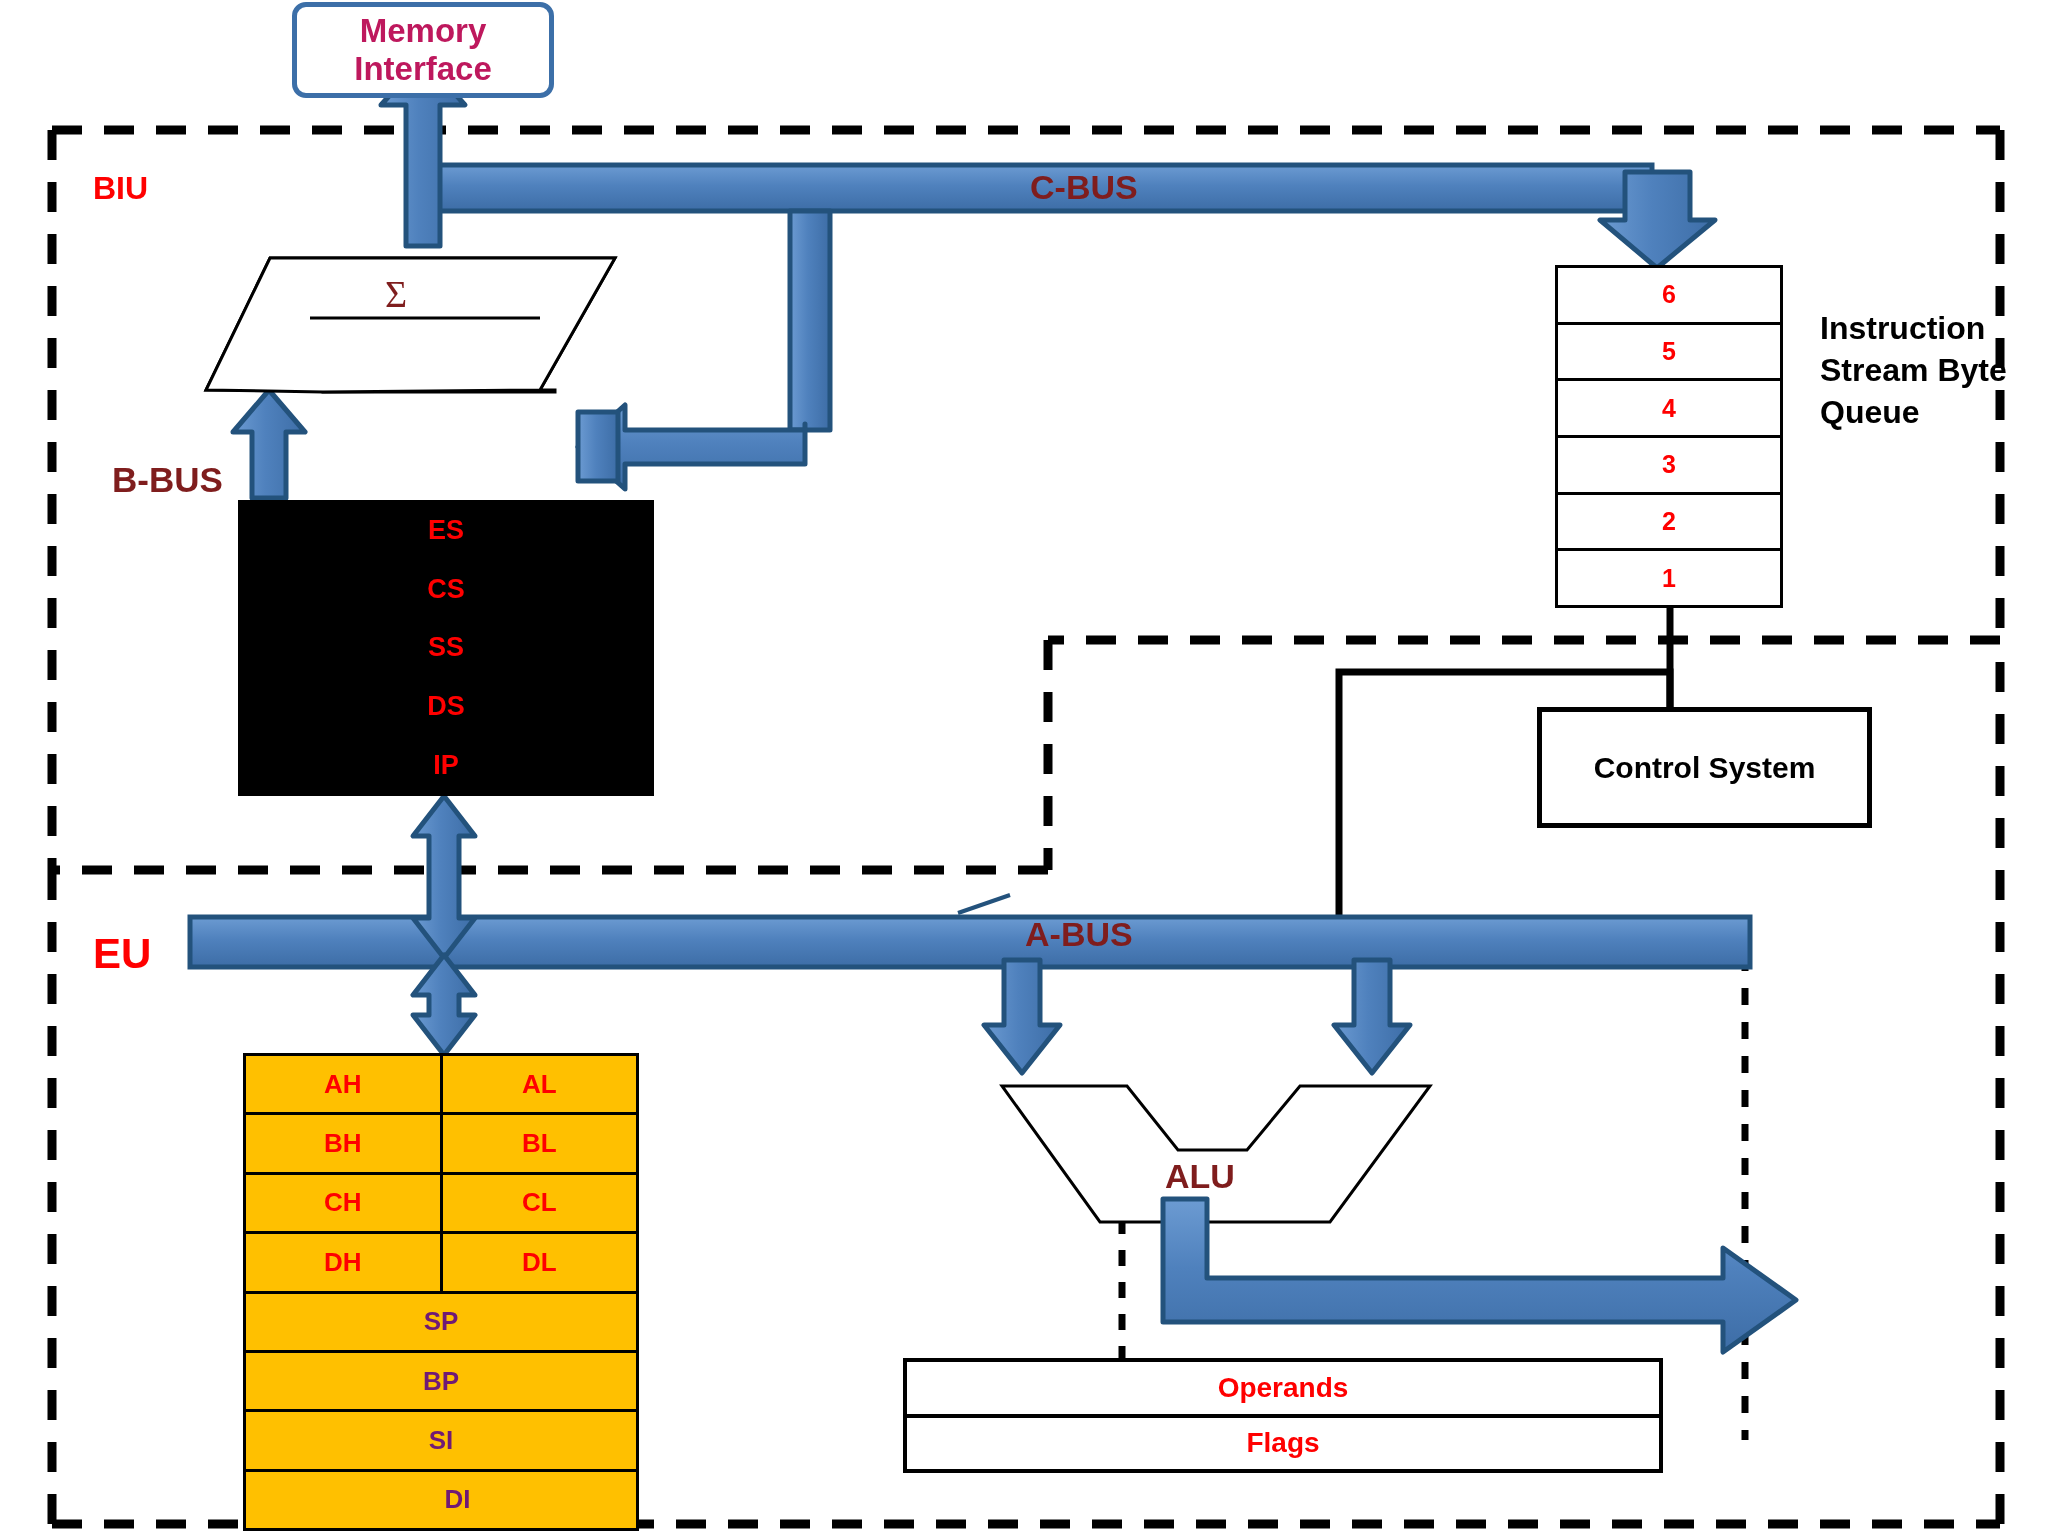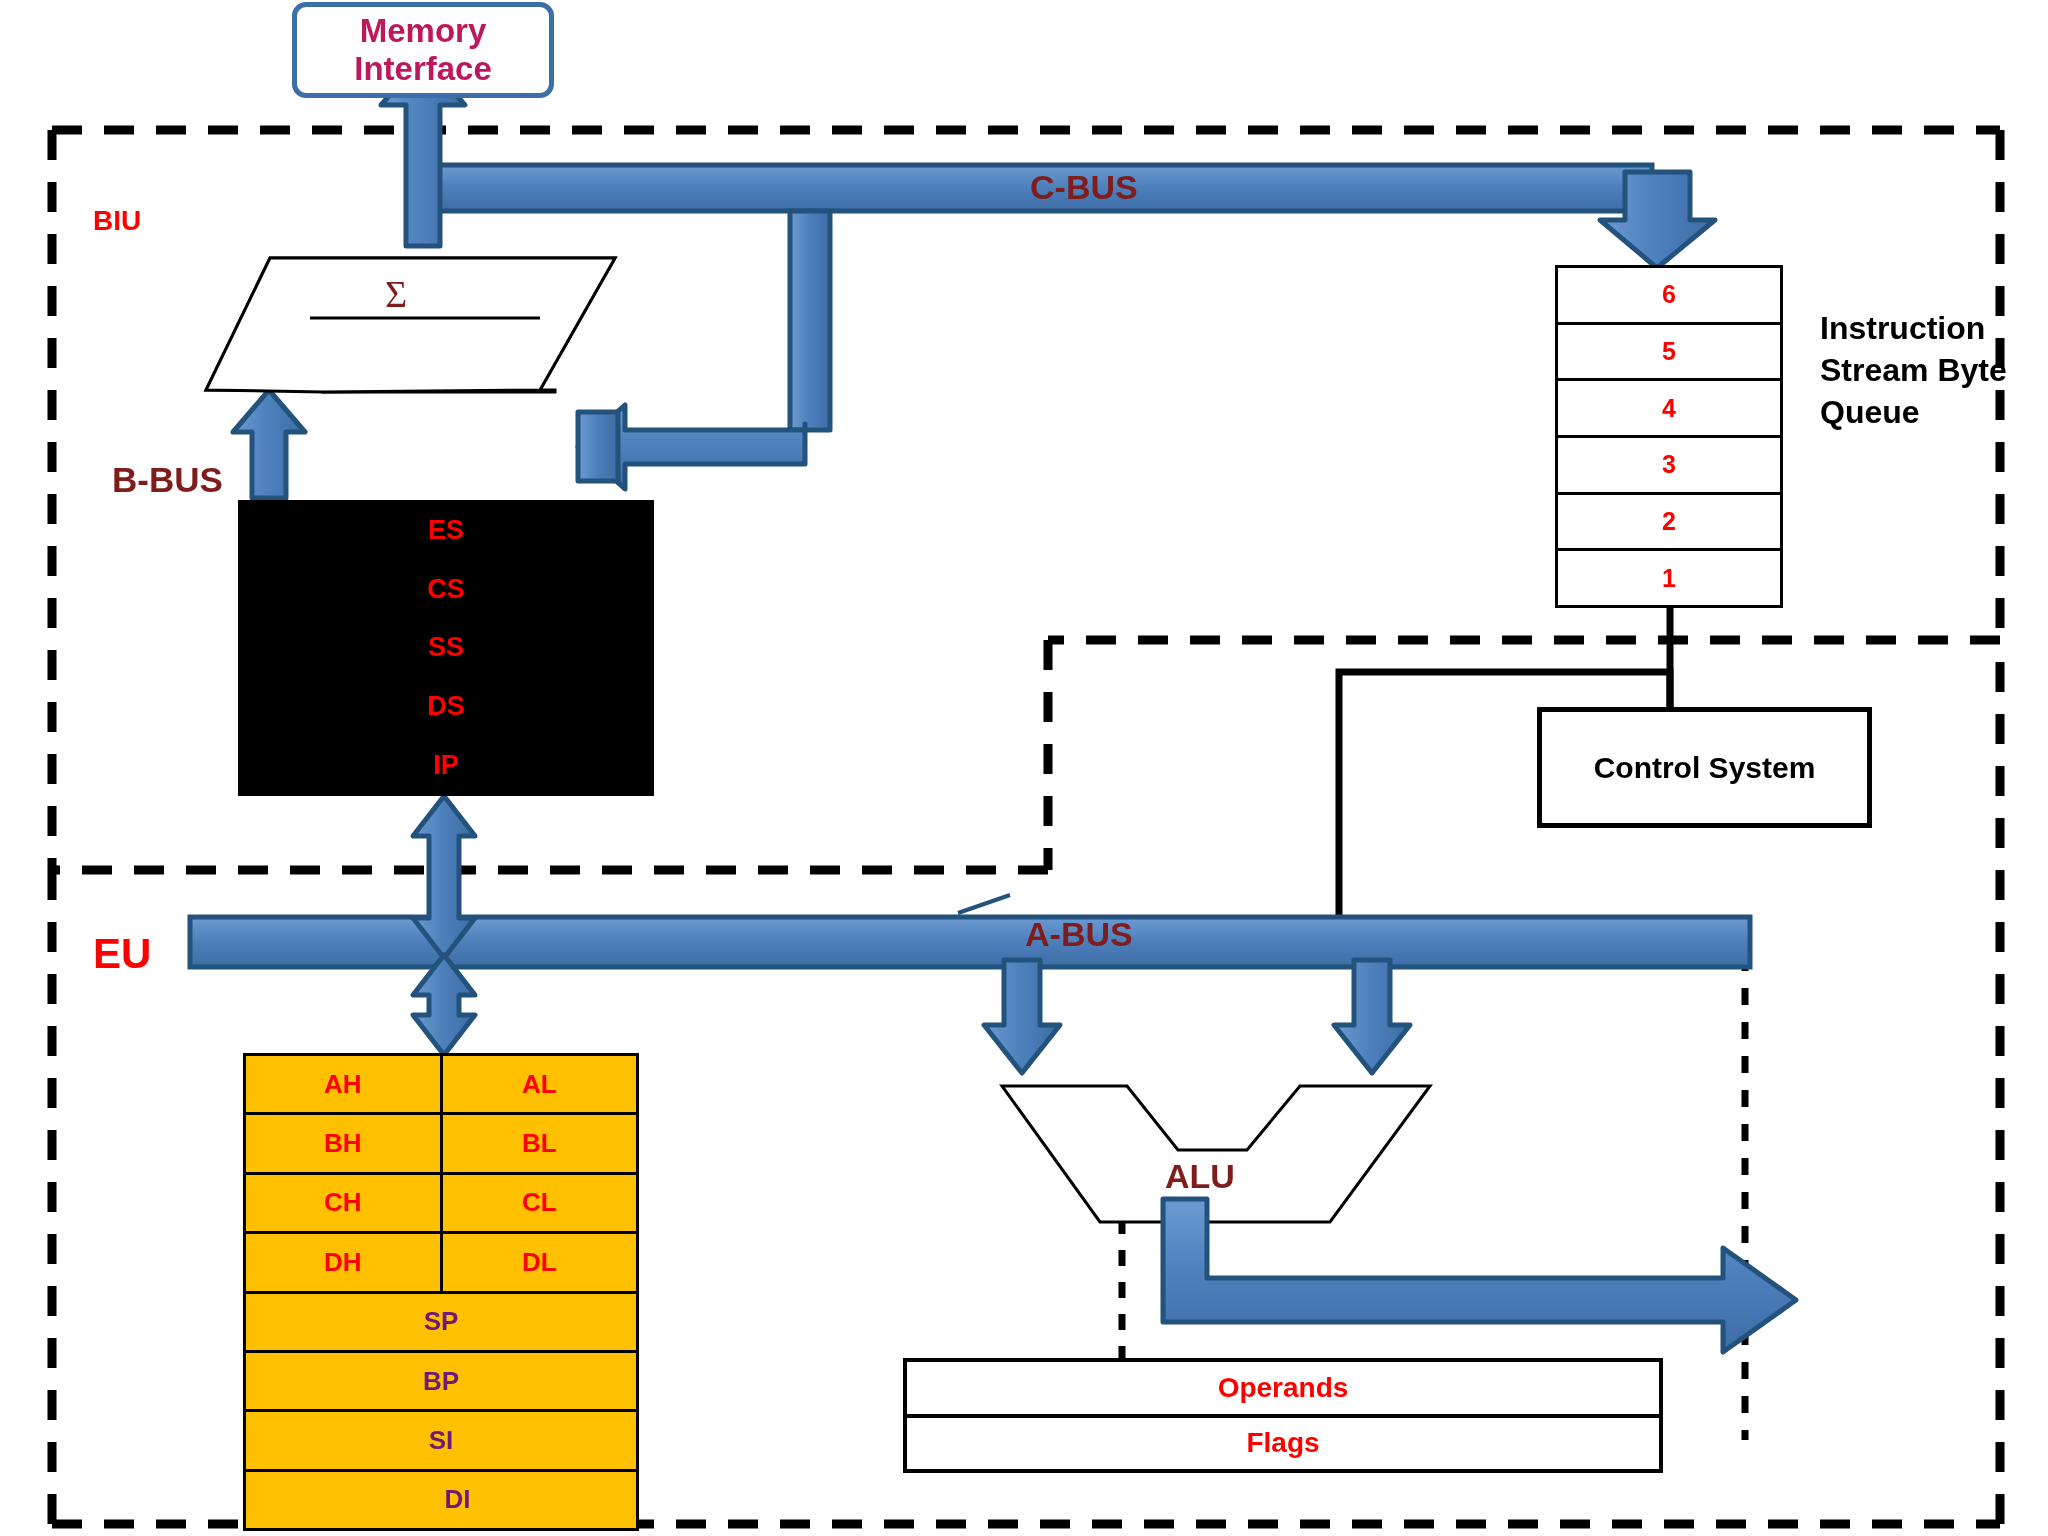--- a/index.html
+++ b/index.html
@@ -183,21 +183,21 @@
     align-items: center;
     justify-content: center;
     font-size: 28px;
     font-weight: bold;
     color: #FF0000;
     box-sizing: border-box;
   }
   #operands-flags .ofrow:last-child { border-bottom: none; }
 
   
-  #lbl-biu   { left: 93px;  top: 170px; font-size: 28px; margin-top: 35px; }
+  #lbl-biu   { left: 93px;  top: 170px; font-size: 32px; }
   #lbl-eu    { left: 93px;  top: 930px; font-size: 42px; }
   #lbl-bbus  { left: 112px; top: 446px; font-size: 35px; margin-top: 14px; }
   #lbl-cbus  { left: 1030px; top: 168px; font-size: 34px; }
   #lbl-abus  { left: 1025px; top: 915px; font-size: 34px; }
   #lbl-alu   { left: 1165px; top: 1157px; font-size: 34px; }
   #lbl-sigma { left: 385px; top: 272px; font-size: 38px; font-weight: normal;
                font-family: "Liberation Serif", serif; }
 </style>
 </head>
 <body>

